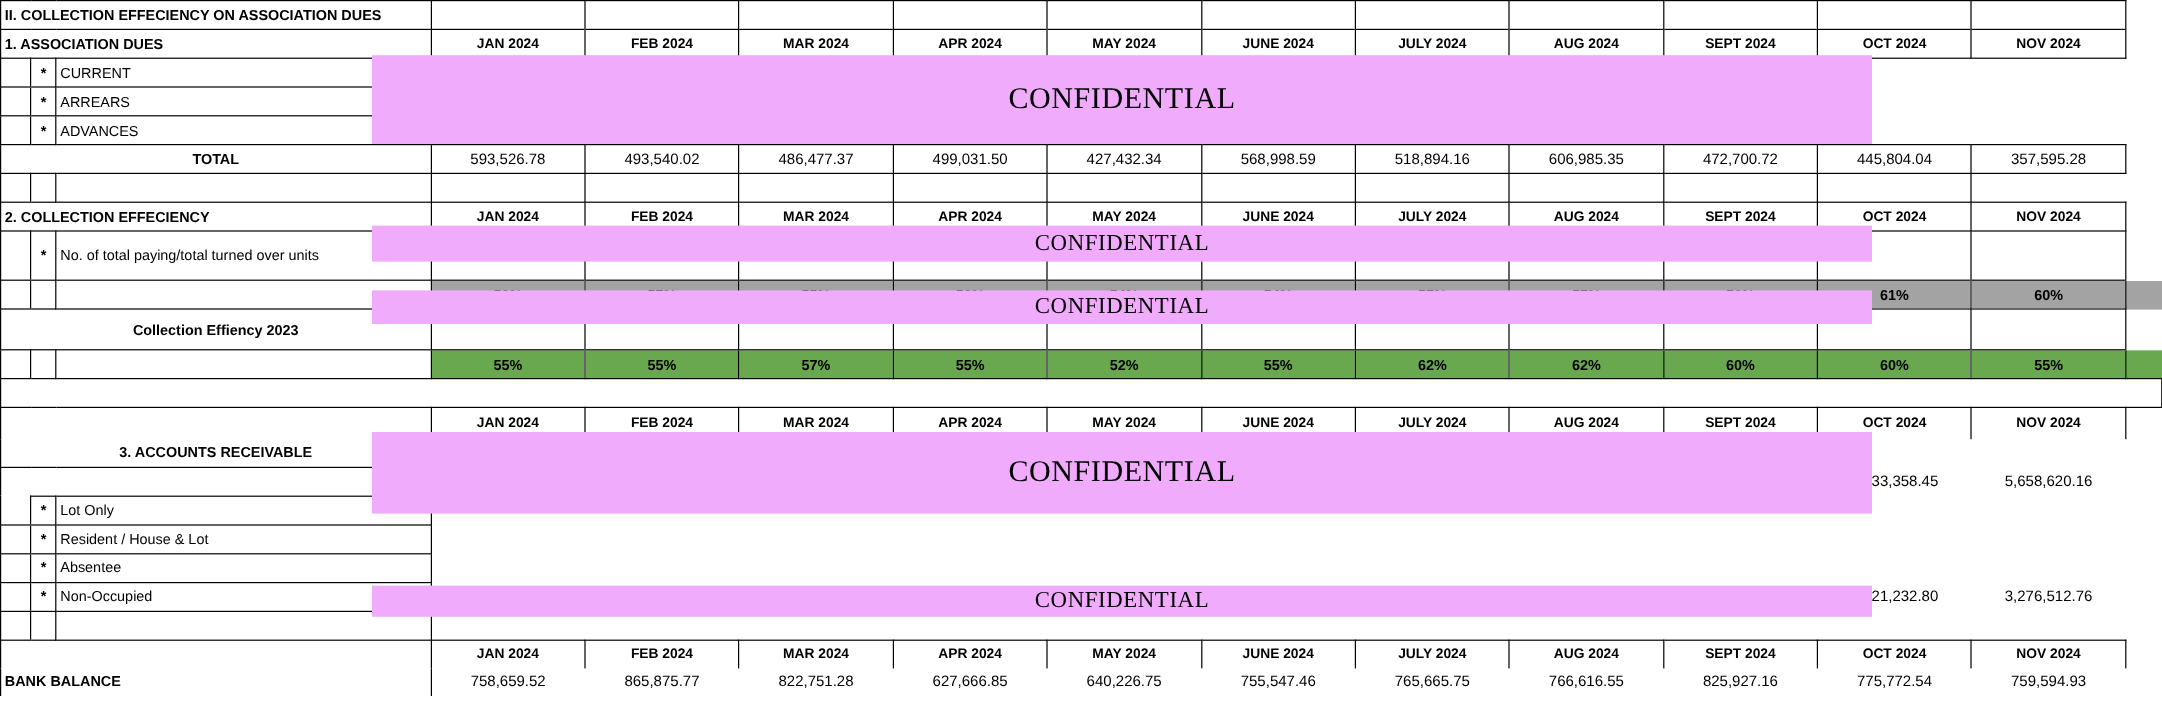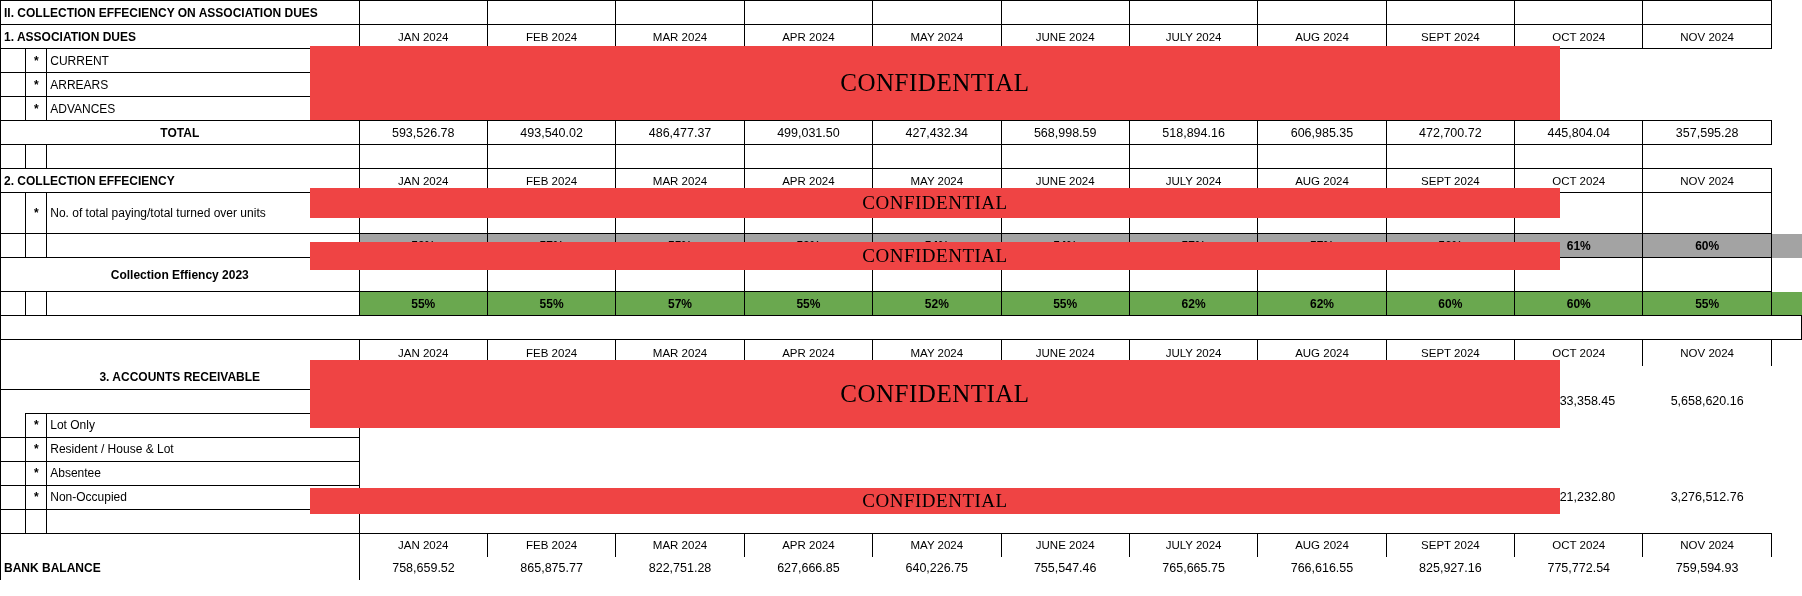--- a/index.html
+++ b/index.html
@@ -38,37 +38,37 @@
   col.clast{width:26px;}
 
   .nb{border:none !important;}
   .nb-r{border-right:none !important;}
   .nb-t{border-top:none !important;}
   .nb-b{border-bottom:none !important;}
 
   .bold{font-weight:bold;}
   .ctr{text-align:center;margin-top:28px;}
 
-  .hdr-month{font-weight:normal;font-size:11.5px;text-align:center;}
+  .hdr-month{font-weight:bold;font-size:11.5px;text-align:center;}
   .num{text-align:center;font-size:12.5px;}
   .sect-title{font-weight:bold;font-size:12px;}
   .star{text-align:center;font-weight:bold;}
 
   .yellow{background:#a3a3a3;font-weight:bold;text-align:center;}
   .green{background:#6aa84f;font-weight:bold;text-align:center;}
 
   .spacer td{height:11px;border:1px solid #000;}
   .blank-row td{border:none;height:12px;}
 
   
   .conf{
     position:absolute;
     font-size:25px;
     color:#000;
-    background:#ef4444;
+    background:#f0abfc;
     text-align:center;
     font-family:"Liberation Serif", serif;
     letter-spacing:0.5px;
     pointer-events:none;
   }
   .conf.mid{font-size:19px;}
 </style>
 </head>
 <body>
 

